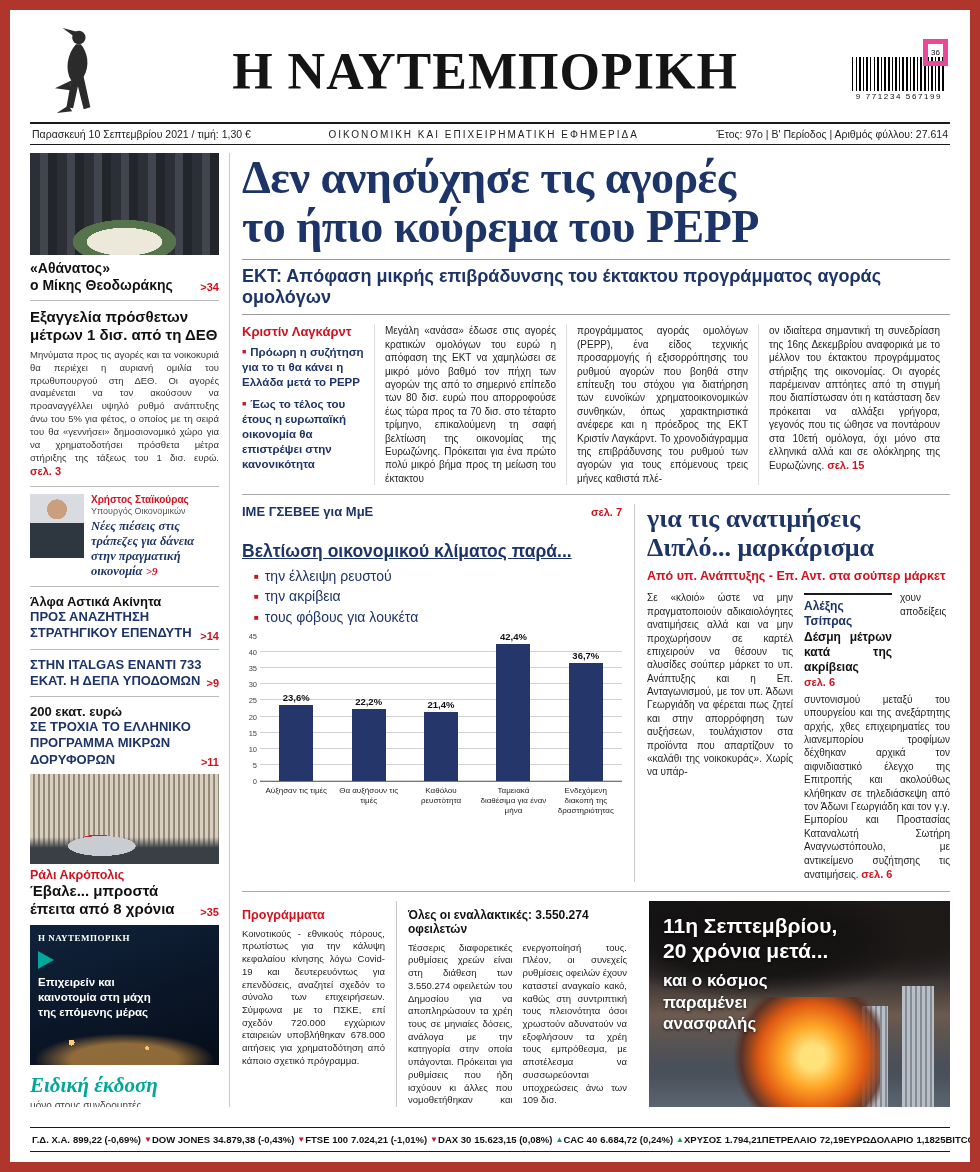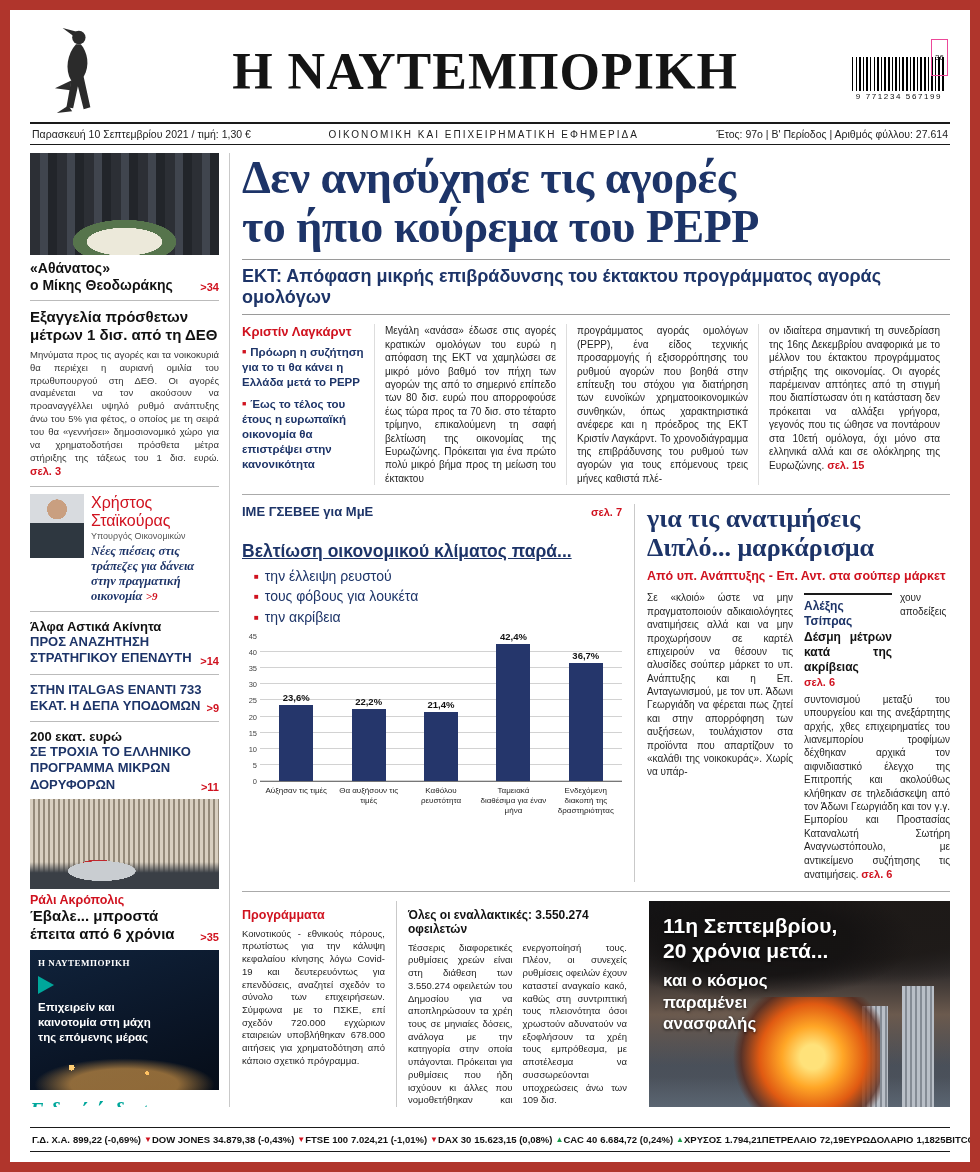--- a/index.html
+++ b/index.html
@@ -11,21 +11,21 @@
        font-family:"Liberation Sans","DejaVu Sans",sans-serif;color:#1e1e1e;}
   .frame{position:absolute;inset:0;border:10px solid var(--frame);z-index:60;pointer-events:none;}
   .page{position:absolute;inset:10px;padding:10px 20px 6px;overflow:hidden;}
 
   
   .mast{display:flex;align-items:center;height:102px;}
   .logo{width:92px;display:flex;justify-content:center;align-items:center;}
   .mast-title{flex:1;text-align:center;font-family:"Liberation Serif","DejaVu Serif",serif;
       font-weight:bold;font-size:52px;color:#141414;letter-spacing:1px;white-space:nowrap;}
   .barcode-wrap{width:102px;position:relative;padding-top:16px;text-align:center;}
-  .issue-box{position:absolute;top:-2px;right:2px;border:1px solid #ec4899;font-size:8px;padding:13px 3px;color:#111;}
+  .issue-box{position:absolute;top:-2px;right:2px;border:5px solid #ec4899;font-size:8px;padding:4px 3px;color:#111;}
   .barcode{height:34px;margin:0 4px;background:repeating-linear-gradient(90deg,#000 0 1.5px,#fff 1.5px 3.6px);}
   .barcode-num{font-size:8px;letter-spacing:1.6px;color:#111;margin-top:1px;white-space:nowrap;}
 
   .dateline{display:flex;justify-content:space-between;align-items:center;
       border-top:2px solid #1a1a1a;border-bottom:1px solid #1a1a1a;padding:4px 2px;font-size:10.5px;color:#222;}
   .dateline .mid{letter-spacing:2px;font-size:10px;}
 
   
   .content{display:flex;gap:12px;margin-top:8px;height:954px;overflow:hidden;}
   aside{width:200px;flex:none;border-right:1px solid #c9c9c9;padding-right:10px;overflow:hidden;}
@@ -41,21 +41,21 @@
       repeating-linear-gradient(90deg,#2c2f35 0 10px,#40454e 10px 18px,#22252a 18px 27px),
       linear-gradient(#787d85,#2c2e33);}
   .cap-row{display:flex;justify-content:space-between;align-items:flex-end;margin-top:5px;}
   .cap-strong{font-weight:bold;font-size:14px;line-height:1.18;color:#111;white-space:pre-line;}
   .side-h{font-weight:bold;font-size:15px;line-height:1.2;color:#111;}
   .side-body{font-size:9.5px;line-height:1.35;color:#333;text-align:justify;margin-top:5px;}
   .staik{display:flex;gap:7px;}
   .ph-staik{width:54px;height:64px;flex:none;background:
       radial-gradient(circle 10px at 50% 24%, #c99f80 0 99%, transparent 100%),
       linear-gradient(180deg,#d8dbdf 0 46%, #2e3740 46%);}
-  .staik-name{color:var(--red);font-weight:normal;font-size:16px;}
+  .staik-name{color:var(--red);font-weight:bold;font-size:10px;}
   .staik-role{font-size:9px;color:#555;margin:1px 0 3px;}
   .staik-title{font-family:"Liberation Serif","DejaVu Serif",serif;font-style:italic;font-weight:bold;
       font-size:12.5px;line-height:1.2;color:var(--navy);}
   .side-kicker{font-weight:bold;font-size:13px;color:#111;}
   .side-caps{font-weight:bold;font-size:13px;line-height:1.25;color:var(--navy);}
   .ref-line{display:flex;justify-content:space-between;align-items:flex-end;}
   .ph-acropolis{height:90px;margin-top:6px;background:
       radial-gradient(ellipse 34px 10px at 38% 80%, #c9cdd1 0 99%, transparent 100%),
       radial-gradient(ellipse 18px 6px at 36% 74%, #c0272d 0 99%, transparent 100%),
       linear-gradient(0deg,#3a3f46 0 18%, transparent 30%),
@@ -237,21 +237,21 @@
 
       <div class="side-kicker">200 εκατ. ευρώ</div>
       <div class="ref-line">
         <div class="side-caps">ΣΕ ΤΡΟΧΙΑ ΤΟ ΕΛΛΗΝΙΚΟ ΠΡΟΓΡΑΜΜΑ ΜΙΚΡΩΝ ΔΟΡΥΦΟΡΩΝ</div>
         <span class="pageref">&gt;11</span>
       </div>
 
       <div class="photo ph-acropolis"></div>
       <div class="acr-kicker">Ράλι Ακρόπολις</div>
       <div class="ref-line">
-        <div class="side-h">Έβαλε... μπροστά έπειτα από 6 χρόνια</div>
+        <div class="side-h">Έβαλε... μπροστά έπειτα από 8 χρόνια</div>
         <span class="pageref">&gt;35</span>
       </div>
 
       <div class="promo">
         <div class="promo-mast">Η ΝΑΥΤΕΜΠΟΡΙΚΗ</div>
         <div class="promo-arrow"></div>
         <div class="promo-text">Επιχειρείν και καινοτομία στη μάχη της επόμενης μέρας</div>
       </div>
       <div class="edition">Ειδική έκδοση</div>
       <div class="edition-note">μόνο στους συνδρομητές</div>
@@ -285,22 +285,22 @@
       <div class="hrule"></div>
 
       <div class="midrow">
         <div class="chart-block">
           <div class="chart-head">
             <span class="chart-kicker">ΙΜΕ ΓΣΕΒΕΕ για ΜμΕ</span>
             <span class="pageref">σελ. 7</span>
           </div>
           <div class="chart-title">Βελτίωση οικονομικού κλίματος παρά...</div>
           <div class="chart-bullet">την έλλειψη ρευστού</div>
+          <div class="chart-bullet">την ακρίβεια</div>
           <div class="chart-bullet">τους φόβους για λουκέτα</div>
-          <div class="chart-bullet">την ακρίβεια</div>
 
           <div class="chart">
             <div class="chart-plot-row">
               <div class="yaxis">
                   <div class="ytick" style="bottom: -4px;">0</div>
                   <div class="ytick" style="bottom: 12.1111px;">5</div>
                   <div class="ytick" style="bottom: 28.2222px;">10</div>
                   <div class="ytick" style="bottom: 44.3333px;">15</div>
                   <div class="ytick" style="bottom: 60.4444px;">20</div>
                   <div class="ytick" style="bottom: 76.5556px;">25</div>

